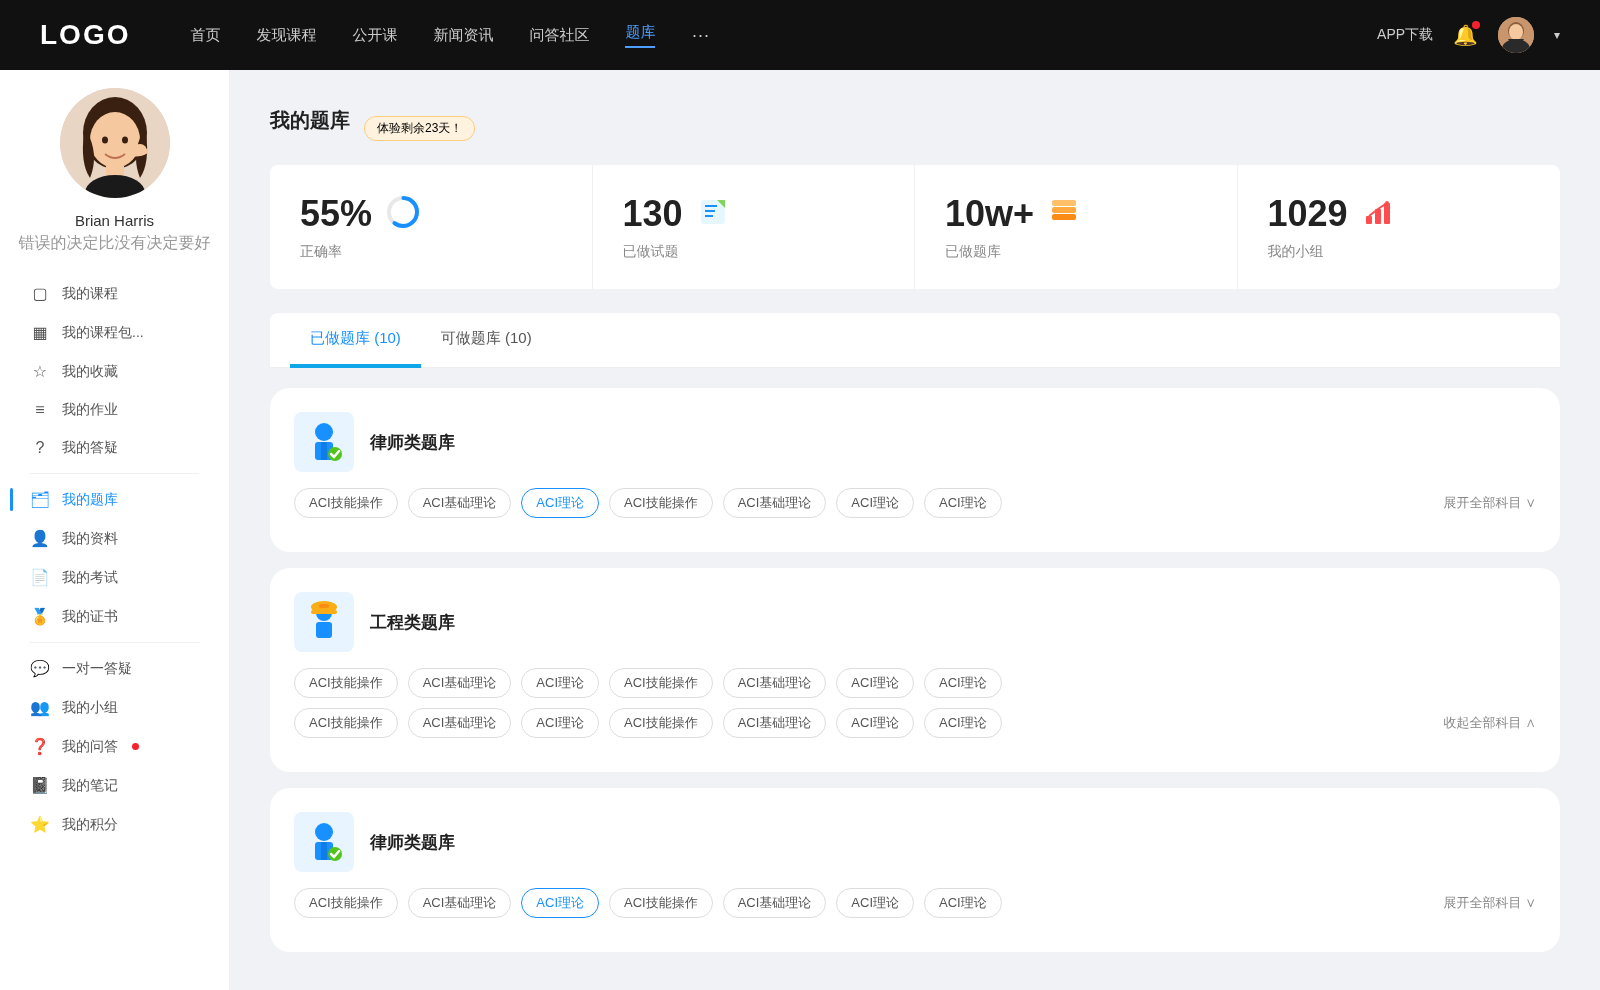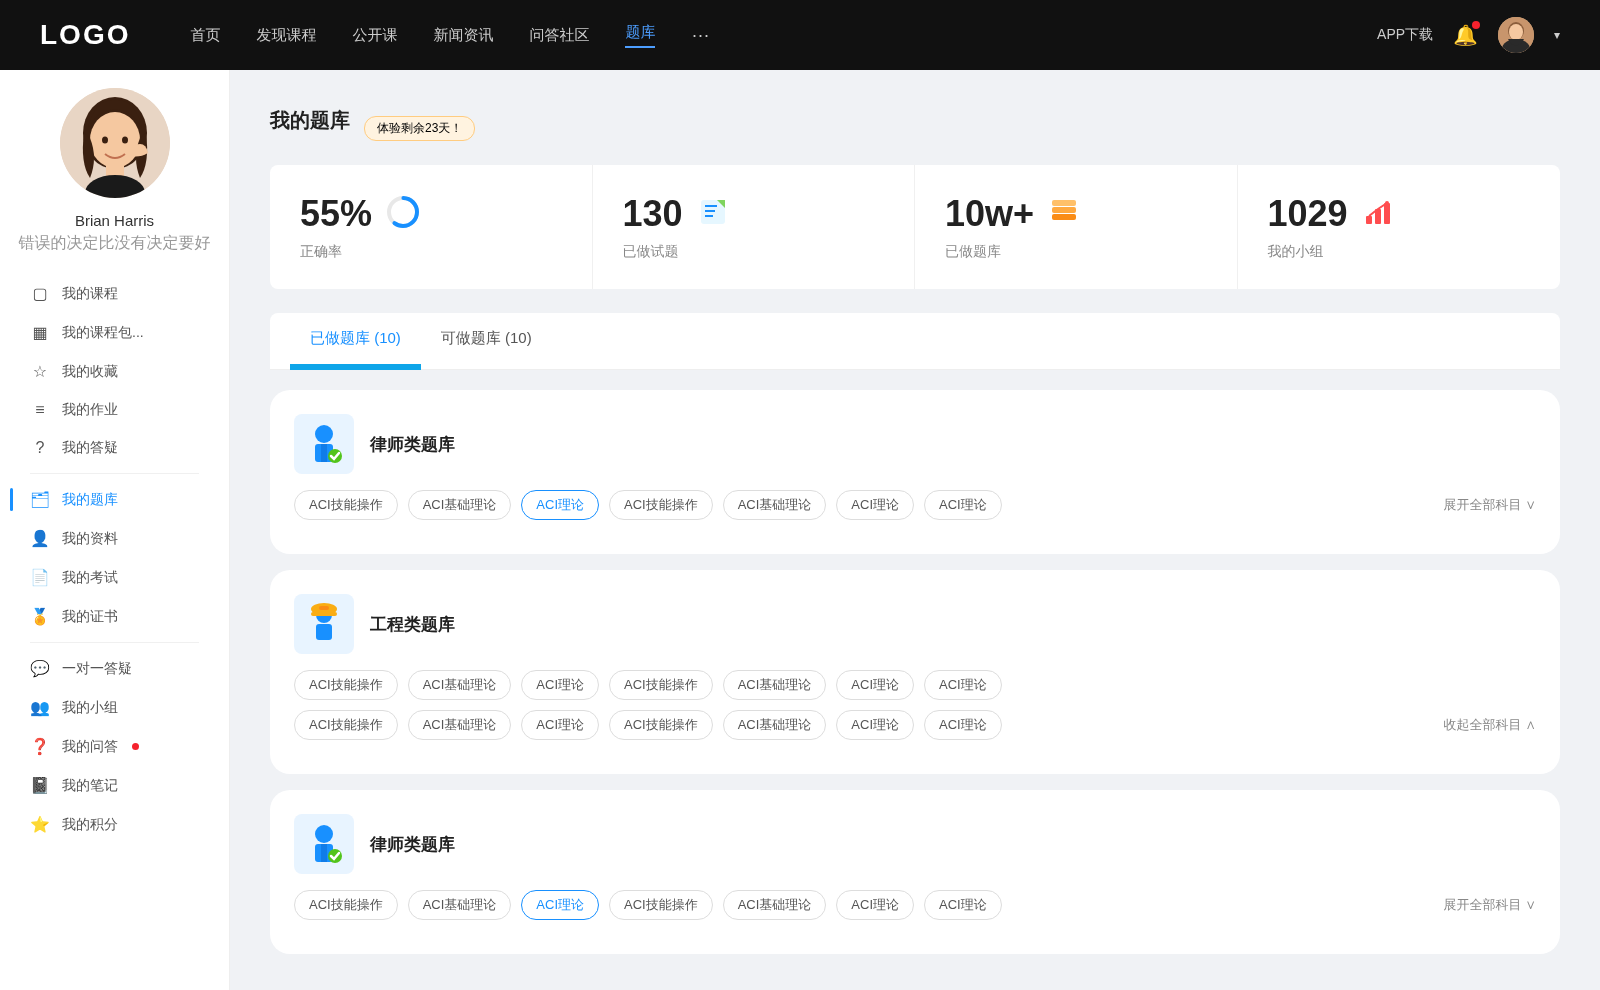--- a/index.html
+++ b/index.html
@@ -44,21 +44,21 @@
     .stats-row { display: grid; grid-template-columns: repeat(4, 1fr); background: #fff; border-radius: 8px; margin-bottom: 24px; overflow: hidden; }
     .stat-item { padding: 28px 30px; display: flex; flex-direction: column; border-right: 1px solid #f0f0f0; }
     .stat-item:last-child { border-right: none; }
     .stat-top { display: flex; align-items: center; gap: 14px; margin-bottom: 8px; }
     .stat-value { font-size: 36px; font-weight: 600; color: #222; }
     .stat-label { font-size: 14px; color: #888; }
 
     
     .tabs-row { display: flex; gap: 0; margin-bottom: 20px; background: #fff; border-radius: 8px 8px 0 0; padding: 0 20px; border-bottom: 1px solid #eee; }
     .tab-item { padding: 16px 20px; font-size: 15px; color: #555; cursor: pointer; border-bottom: 2px solid transparent; margin-bottom: -1px; }
-    .tab-item.active { color: #1890ff; border-bottom: 6px solid #0ea5e9; font-weight: 500; }
+    .tab-item.active { color: #1890ff; border-bottom: 4px solid #0ea5e9; font-weight: 500; }
 
     
     .qbank-section { background: #fff; border-radius: 20px; margin-bottom: 16px; padding: 24px; }
     .qbank-header { display: flex; align-items: center; gap: 16px; margin-bottom: 16px; }
     .qbank-icon { width: 60px; height: 60px; background: #e8f4ff; border-radius: 8px; display: flex; align-items: center; justify-content: center; }
     .qbank-title { font-size: 17px; font-weight: 600; color: #222; }
     .tags-row { display: flex; flex-wrap: wrap; gap: 10px; align-items: center; }
     .tag { padding: 5px 14px; border-radius: 16px; border: 1px solid #ddd; font-size: 13px; color: #555; cursor: pointer; background: #fff; }
     .tag.active { border-color: #1890ff; color: #1890ff; }
     .expand-link { margin-left: auto; font-size: 13px; color: #888; cursor: pointer; white-space: nowrap; }

